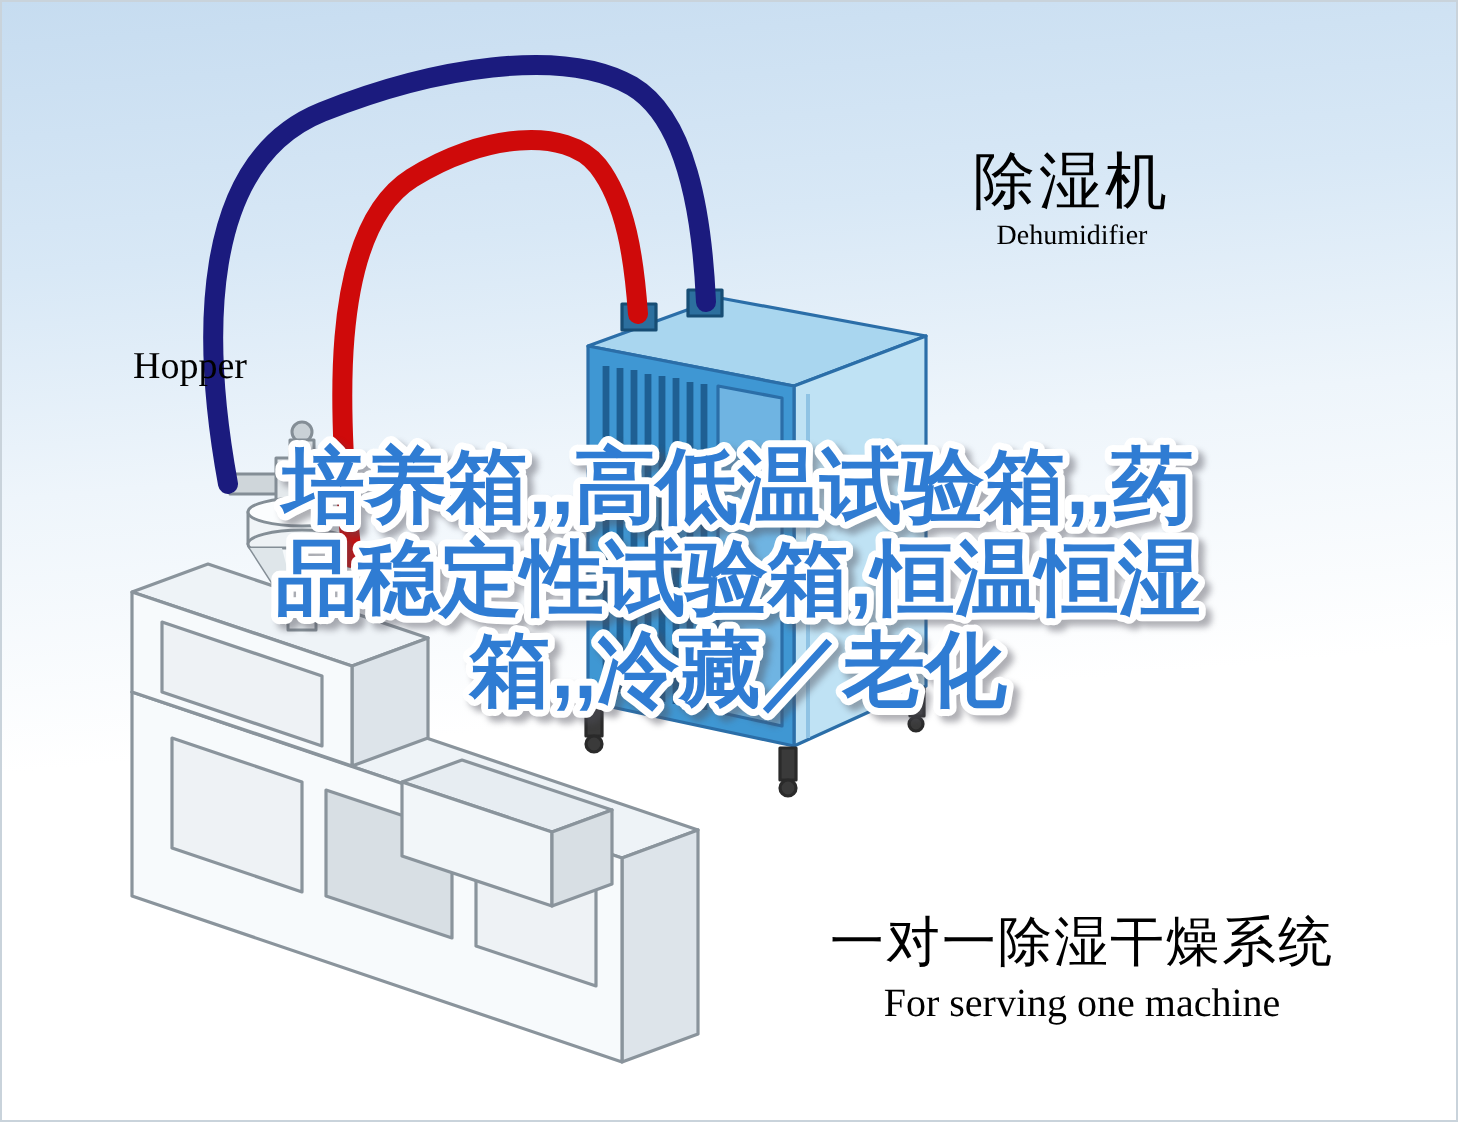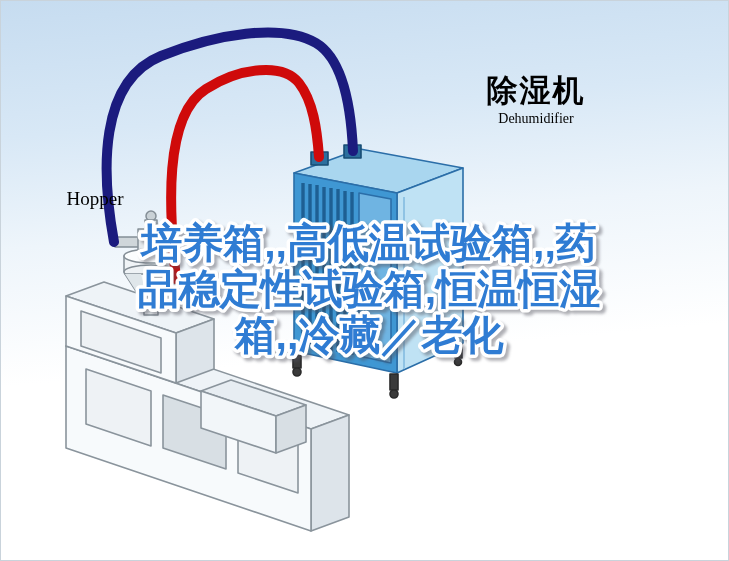--- a/index.html
+++ b/index.html
@@ -7,28 +7,28 @@
     position:relative;
     width:729px;height:561px;
     overflow:hidden;
     background:linear-gradient(175deg,#c6dcf0 0%,#d8e8f6 22%,#eef5fb 40%,#ffffff 62%,#ffffff 100%);
     border:1px solid #c9d3db;
     box-sizing:border-box;
     font-family:"Liberation Serif", serif;
   }
   .stage svg{position:absolute;left:0;top:0;}
   .label{position:absolute;color:#000;line-height:1.05;text-align:center;}
-  .label .cn{font-weight:700;display:block;}
+  .label .cn{font-weight:400;display:block;}
   .label .en{display:block;}
   .lbl-dehum{left:450px;top:74px;width:170px;}
   .lbl-dehum .cn{font-size:31px;letter-spacing:2px;}
   .lbl-dehum .en{font-size:14px;margin-top:4px;}
   .lbl-hopper{left:40px;top:168px;width:108px;}
   .lbl-hopper .cn{font-size:25px;letter-spacing:1px;}
-  .lbl-hopper .en{font-size:19px;margin-top:20px;}
+  .lbl-hopper .en{font-size:19px;margin-top:5px;}
   .caption{left:390px;top:456px;width:300px;}
   .caption .cn{font-size:27px;letter-spacing:1px;}
   .caption .en{font-size:20px;margin-top:7px;}
   .watermark-text{
     font-family:"Liberation Sans", sans-serif;
     font-weight:bold;
     font-size:41px;
     paint-order:stroke;
     stroke:#ffffff;
     stroke-width:7px;
@@ -123,14 +123,18 @@
 
   <div class="label lbl-dehum">
     <span class="cn">除湿机</span>
     <span class="en">Dehumidifier</span>
   </div>
 
   <div class="label lbl-hopper">
     <span class="en">Hopper</span>
   </div>
 
+  <div class="label caption">
+    <span class="cn">一对一除湿干燥系统</span>
+    <span class="en">For serving one machine</span>
+  </div>
 
 </div>
 
 </body></html>

